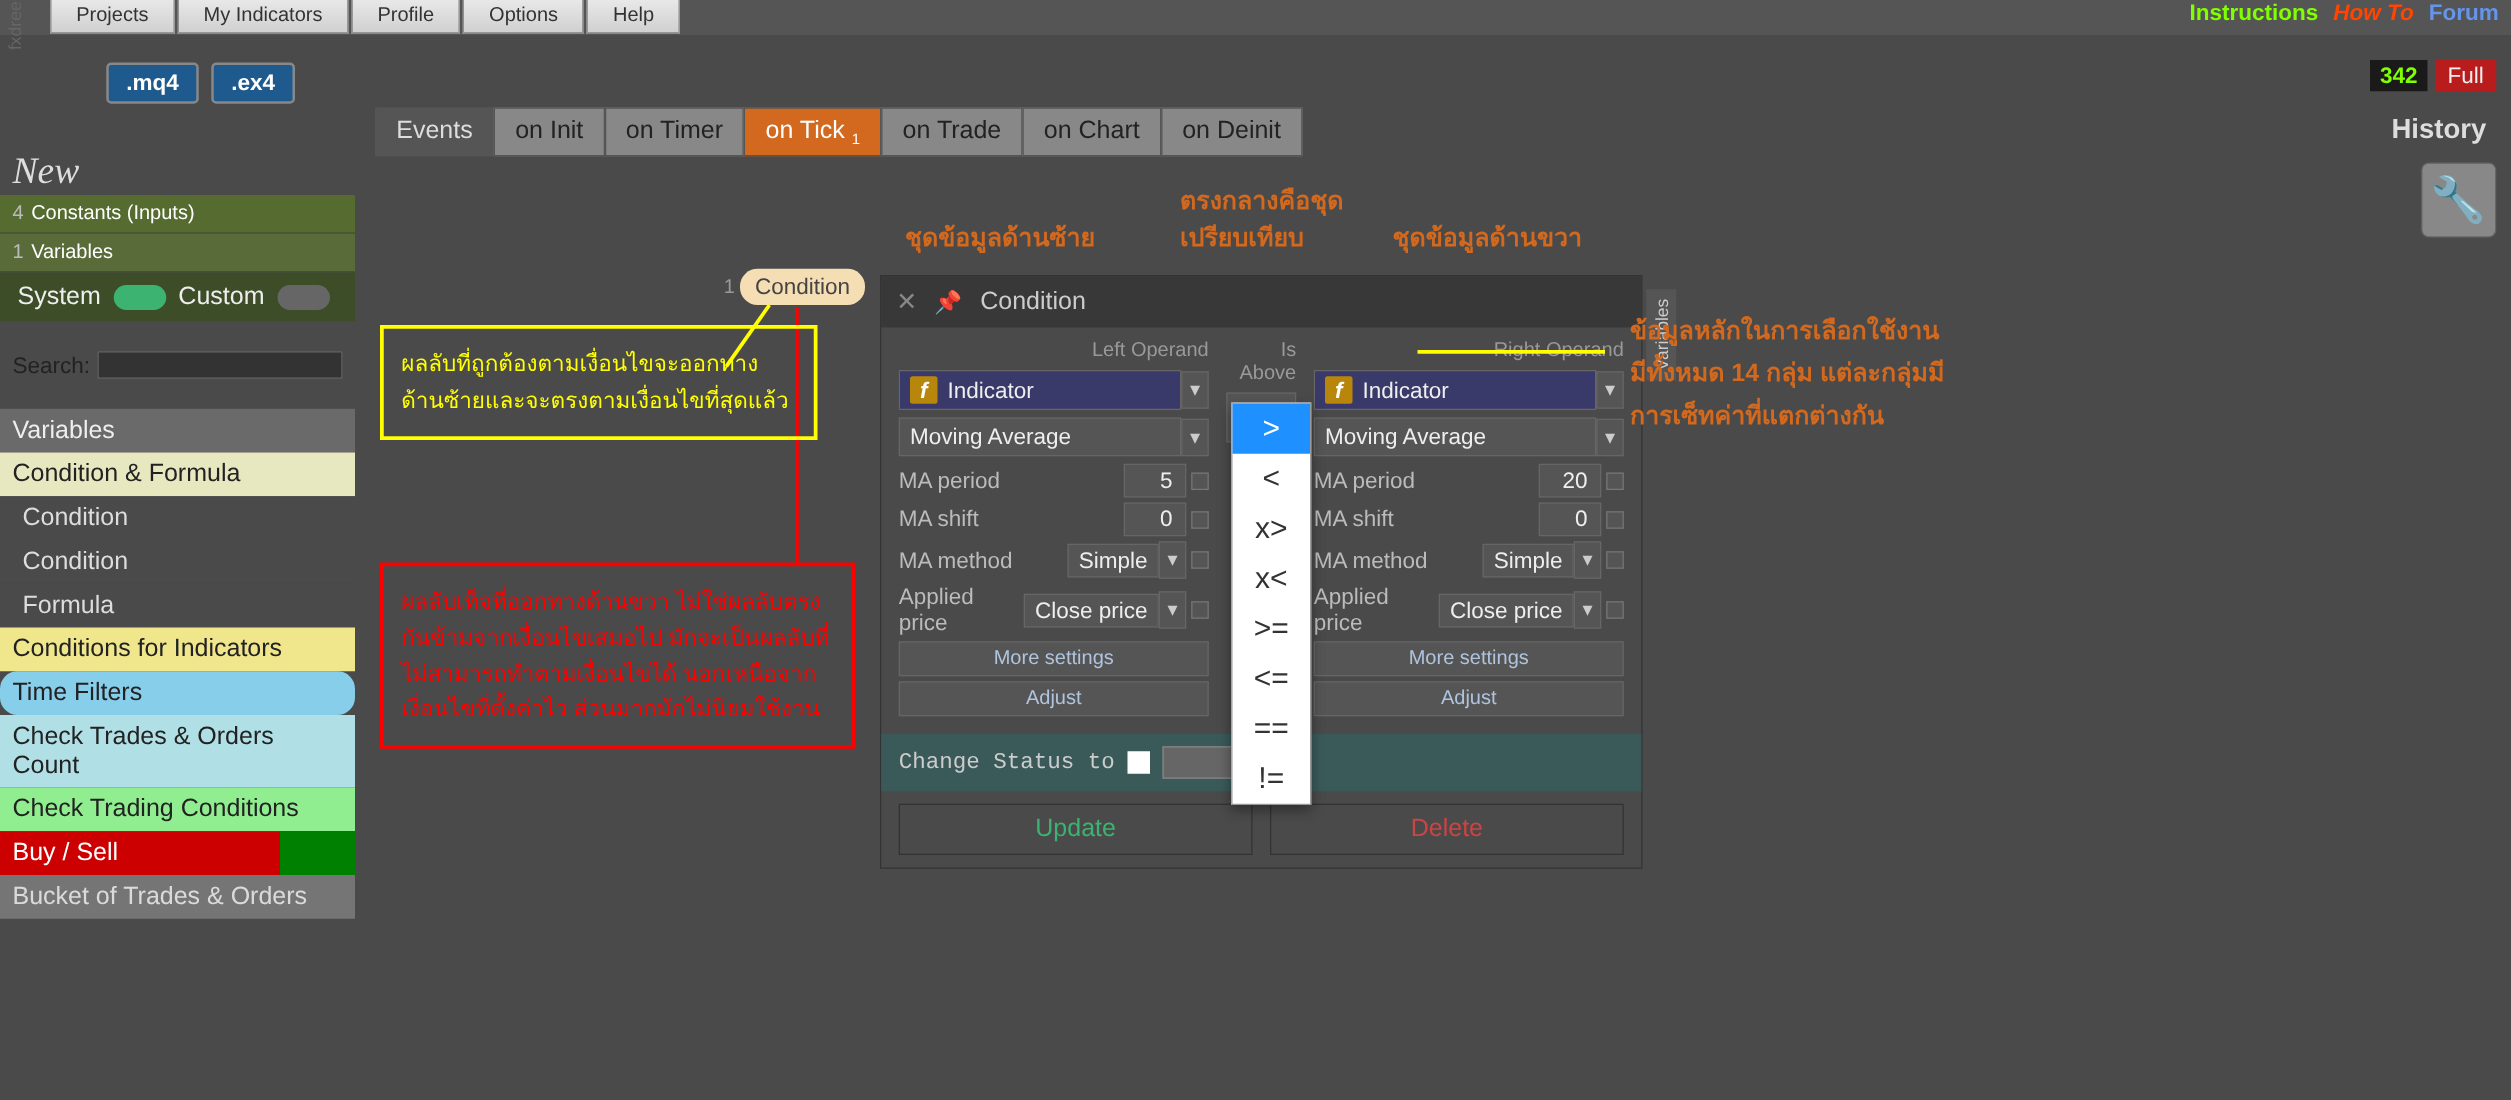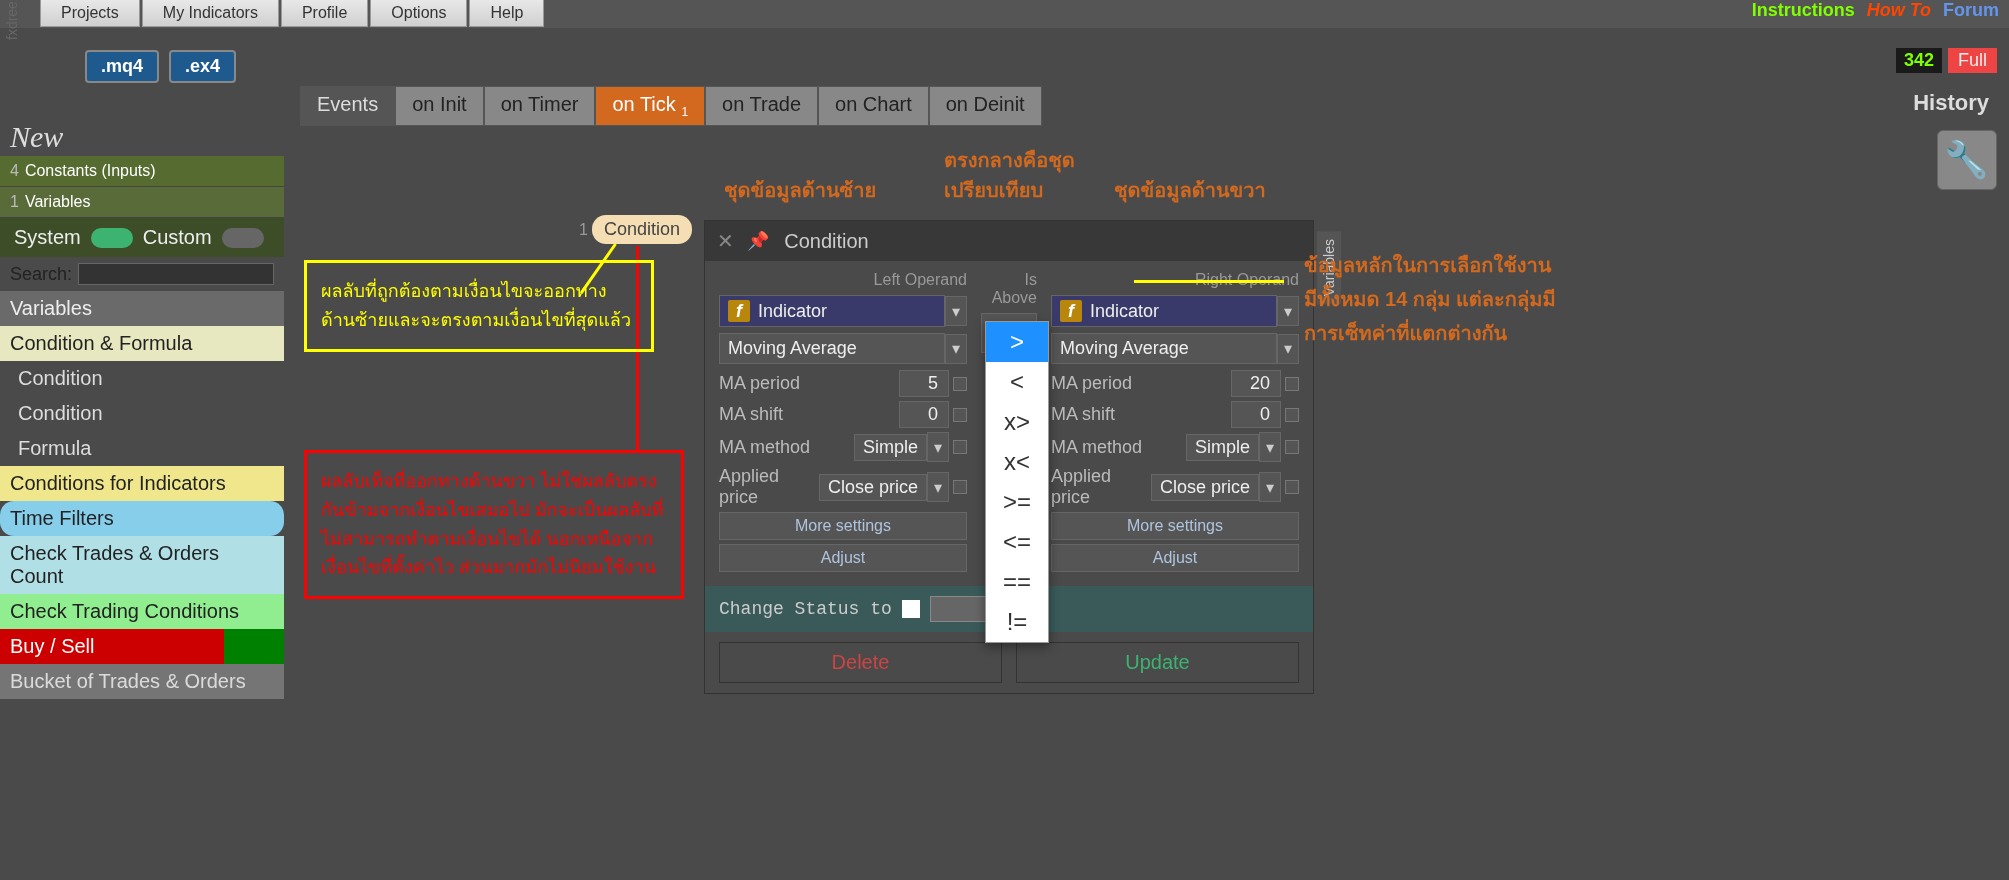--- a/index.html
+++ b/index.html
@@ -8,40 +8,40 @@
 .topbar .menu-item { background: linear-gradient(#e8e8e8,#d0d0d0); color: #333; padding: 4px 20px; margin-right: 2px; font-size: 16px; border: 1px solid #999; border-top: none; display: flex; align-items: center; cursor: pointer; }
 .topbar .right-links { margin-left: auto; display: flex; align-items: center; padding-right: 10px; gap: 12px; font-size: 18px; font-weight: bold; }
 .link-instructions { color: #7fff00; }
 .link-howto { color: #ff4500; font-style: italic; }
 .link-forum { color: #6495ed; }
 .brand { position: absolute; left: 4px; top: 40px; color: #666; font-size: 14px; transform: rotate(-90deg); transform-origin: left top; }
 .file-buttons { position: absolute; left: 85px; top: 50px; display: flex; gap: 10px; }
 .file-btn { background: #1e5a8e; color: #fff; border: 2px solid #888; padding: 4px 14px; font-size: 18px; font-weight: bold; border-radius: 4px; cursor: pointer; }
 .status-right { position: absolute; right: 12px; top: 48px; display: flex; align-items: center; gap: 6px; }
 .status-num { background: #1a1a1a; color: #7fff00; padding: 2px 8px; font-weight: bold; font-size: 18px; }
-.status-full { background: #ef4444; color: #eee; padding: 2px 10px; font-size: 18px; }
+.status-full { background: #b91c1c; color: #eee; padding: 2px 10px; font-size: 18px; }
 .tabs { position: absolute; left: 300px; top: 86px; display: flex; }
 .tab { background: #888; color: #222; padding: 6px 16px; font-size: 20px; border: 1px solid #555; cursor: pointer; }
 .tab.active { background: #555; color: #ddd; }
 .tab.highlight { background: #d2691e; color: #fff; }
 .tab .sub { font-size: 12px; vertical-align: sub; }
 .history { position: absolute; right: 20px; top: 90px; color: #ddd; font-size: 22px; font-weight: bold; }
 .wrench { position: absolute; right: 12px; top: 130px; width: 60px; height: 60px; background: #888; border: 1px solid #666; border-radius: 6px; display: flex; align-items: center; justify-content: center; font-size: 36px; color: #555; cursor: pointer; }
 .sidebar { position: absolute; left: 0; top: 118px; width: 284px; }
 .new-label { font-style: italic; font-size: 30px; color: #ddd; padding: 2px 10px; font-family: cursive; }
 .side-group { padding: 6px 10px; font-size: 16px; color: #fff; border-bottom: 1px solid #444; }
 .g-constants { background: #556b2f; }
 .g-variables { background: #5a6b3a; }
 .g-count { color: #bbb; margin-right: 6px; }
 .sys-custom { background: #3d4d28; padding: 8px 14px; display: flex; align-items: center; gap: 10px; }
 .sys-custom .lbl { color: #eee; font-size: 20px; }
 .toggle { width: 42px; height: 20px; border-radius: 10px; display: inline-block; }
 .toggle.green { background: #3cb371; }
 .toggle.grey { background: #666; }
-.search-row { background: #4a4a4a; padding: 6px 10px; display: flex; align-items: center; gap: 6px; }
+.search-row { background: #4a4a4a; padding: 24px 10px; display: flex; align-items: center; gap: 6px; }
 .search-lbl { color: #222; font-size: 18px; }
 .search-input { flex: 1; background: #333; border: 1px solid #666; height: 22px; color: #eee; padding: 0 6px; }
 .var-head { background: #6a6a6a; color: #eee; padding: 6px 10px; font-size: 20px; }
 .cat { padding: 6px 10px; font-size: 20px; color: #222; cursor: pointer; }
 .cat.cf { background: #e8e8c0; }
 .cat.sub-item { background: #4a4a4a; color: #ddd; padding-left: 18px; }
 .cat.cfi { background: #f0e68c; }
 .cat.tf { background: #87ceeb; border-radius: 14px; }
 .cat.ct { background: #b0e0e6; }
 .cat.ctc { background: #90ee90; }
@@ -283,22 +283,22 @@
         <div class="op-item">==</div>
         <div class="op-item">!=</div>
       </div>
     </div>
     <div class="change-row">
       <span class="change-lbl">Change Status to</span>
       <span class="chk"></span>
       <span class="change-input"></span>
     </div>
     <div class="btn-row">
+      <div class="big-btn btn-update">Update</div>
       <div class="big-btn btn-delete">Delete</div>
-      <div class="big-btn btn-update">Update</div>
     </div>
   </div>
 
   <div class="yellow-point"></div>
   <div class="right-ann">
     <div>ข้อมูลหลักในการเลือกใช้งาน</div>
     <div>มีทั้งหมด 14 กลุ่ม แต่ละกลุ่มมี</div>
     <div>การเซ็ทค่าที่แตกต่างกัน</div>
   </div>
 </div>

